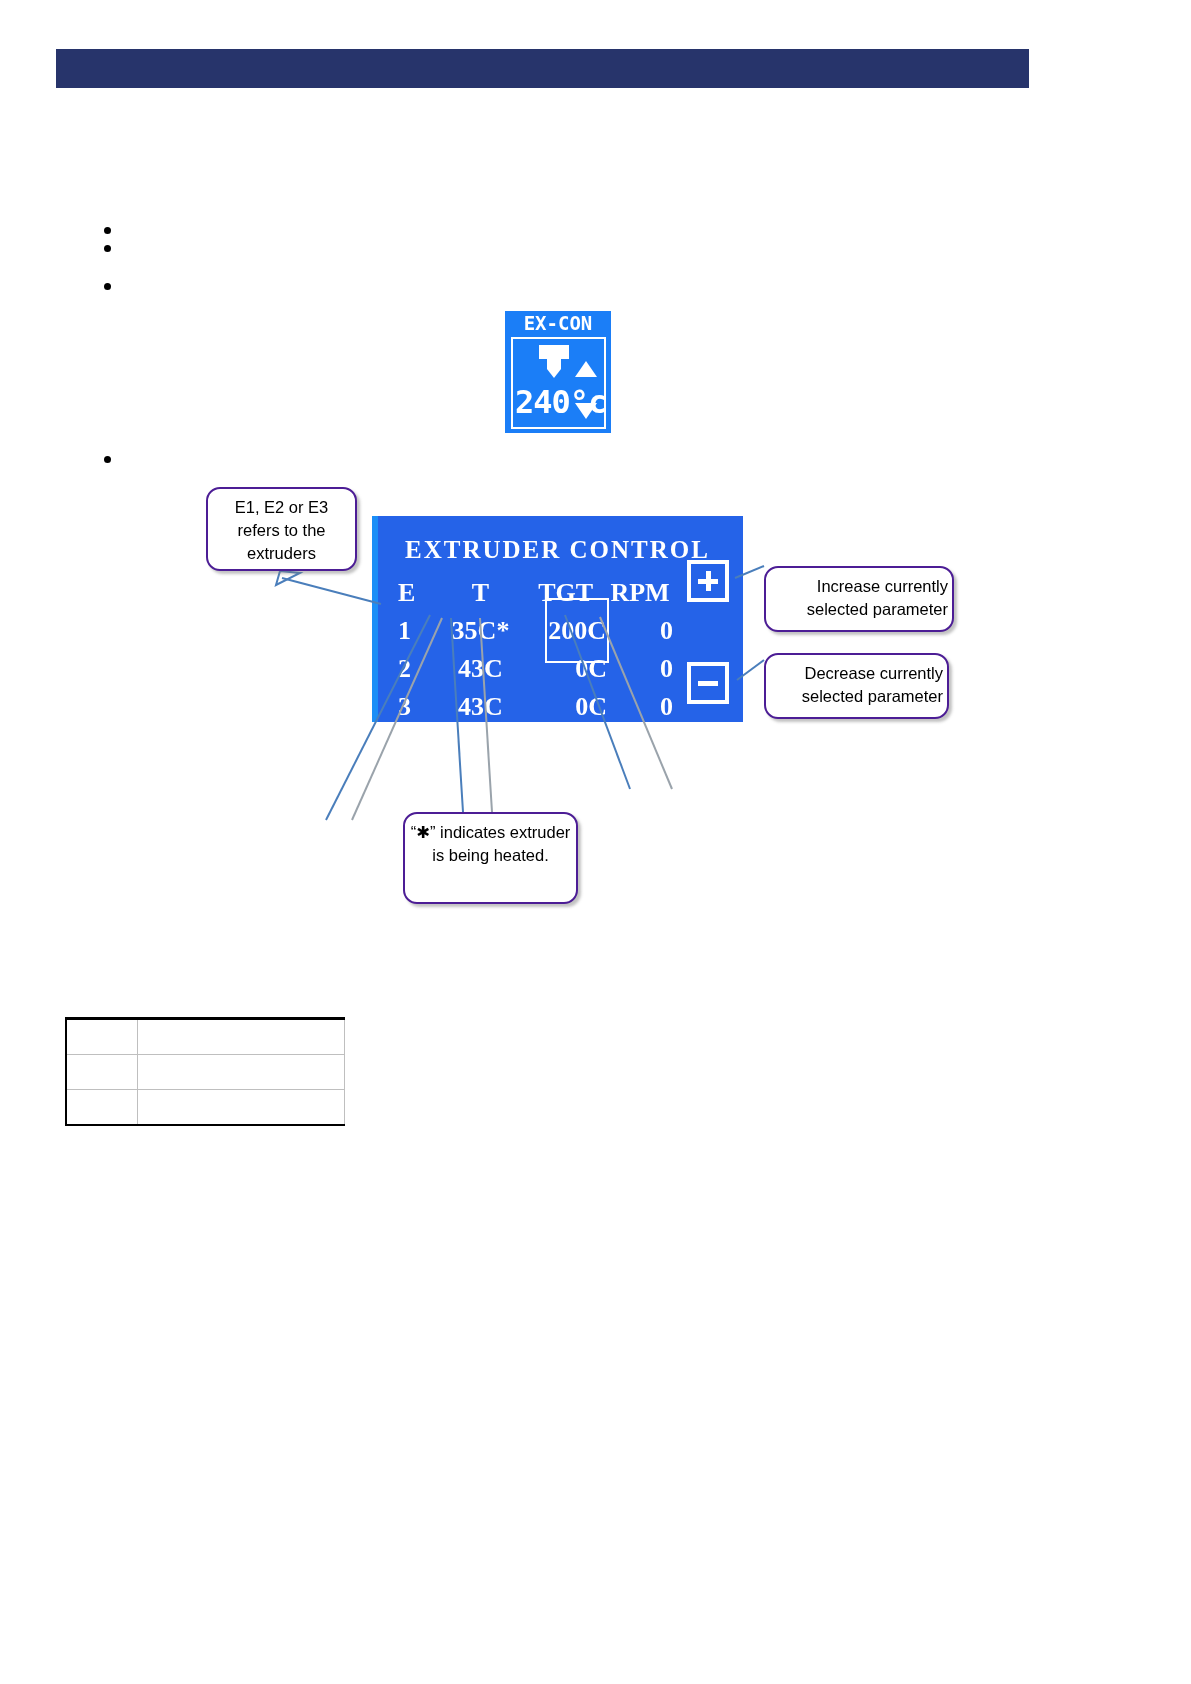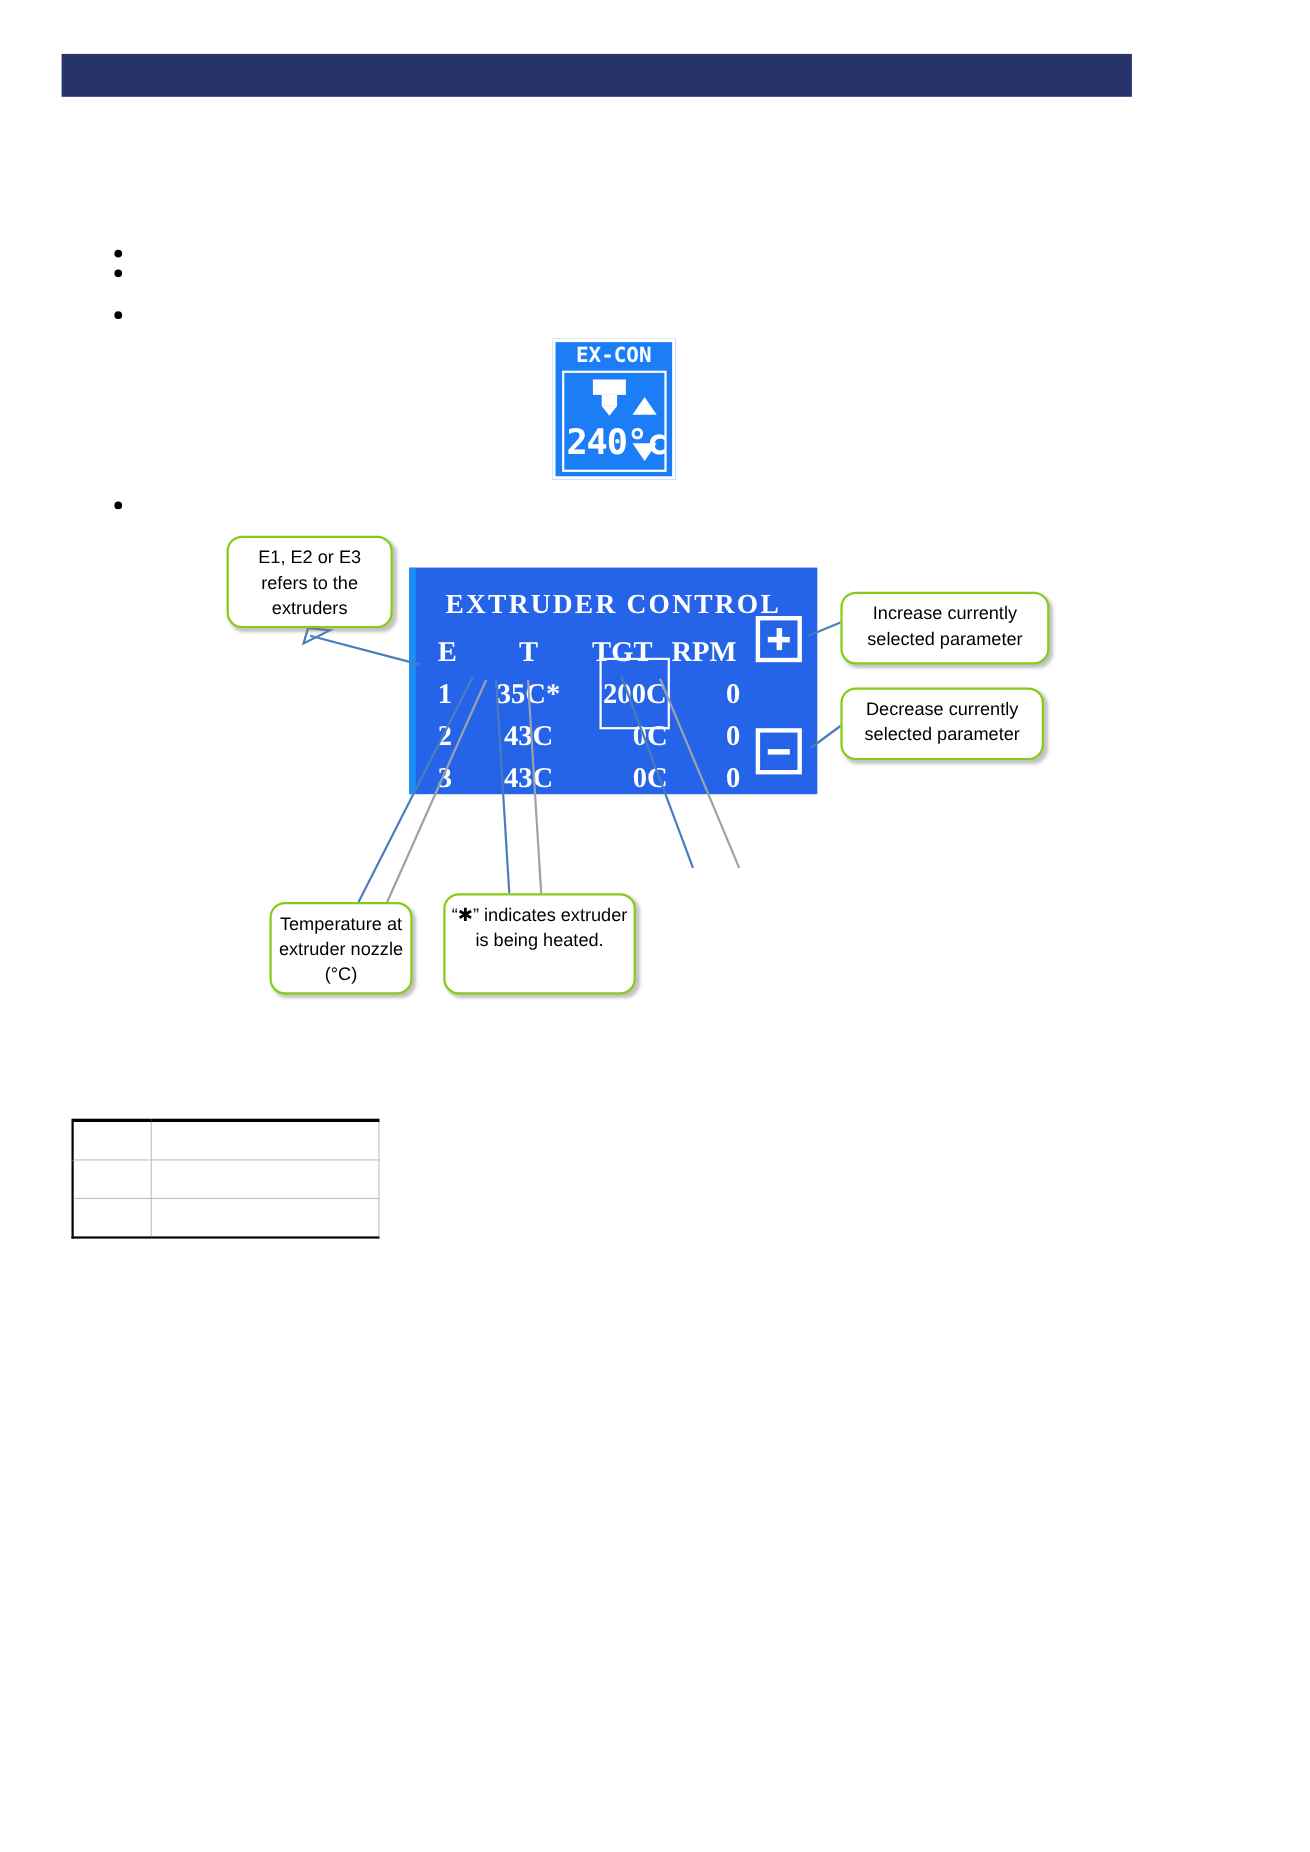--- a/index.html
+++ b/index.html
@@ -123,32 +123,32 @@
   .plusbtn:before{content:"";position:absolute;left:50%;top:7px;
     width:5px;height:20px;margin-left:-2.5px;background:#ffffff;}
   .plusbtn:after{content:"";position:absolute;top:50%;left:7px;
     width:20px;height:5px;margin-top:-2.5px;background:#ffffff;}
   .minusbtn:after{content:"";position:absolute;top:50%;left:7px;
     width:20px;height:5px;margin-top:-2.5px;background:#ffffff;}
 
   
   .callout{
     position:absolute;
-    border:2px solid #84cc16;
+    border:2px solid #4c1d95;
     border-radius:14px;
     background:#ffffff;
     box-shadow:3px 3px 3px rgba(120,120,120,0.45);
     font-size:16.5px;
     line-height:23px;
     color:#000000;
     box-sizing:border-box;
     padding:7px 4px;
   }
   .callout.c-center{text-align:center;}
-  .callout.c-left{text-align:center;}
+  .callout.c-left{text-align:right;margin-top:28px;}
 
   .co-e123{left:206px;top:487px;width:151px;height:84px;}
   .co-inc{left:764px;top:538px;width:190px;height:66px;}
   .co-dec{left:764px;top:625px;width:185px;height:66px;}
   .co-temp{left:245px;top:820px;width:130px;height:84px;}
   .co-star{left:403px;top:812px;width:175px;height:92px;}
   .co-tgt{left:590px;top:789px;width:130px;height:162px;}
 
   
   .tbl{
@@ -244,21 +244,20 @@
     <line x1="630" y1="789" x2="565" y2="615" stroke="#4a7ebb" stroke-width="2"></line>
     <line x1="672" y1="789" x2="600" y2="617" stroke="#9aa3ab" stroke-width="2"></line>
   </svg>
 
   <div class="callout c-center co-e123">E1, E2 or E3 refers to the extruders</div>
 
   <div class="callout c-left co-inc">Increase currently selected parameter</div>
 
   <div class="callout c-left co-dec">Decrease currently selected parameter</div>
 
-  <div class="callout c-center co-temp">Temperature at extruder nozzle (°C)</div>
 
   <div class="callout c-center co-star">“✱” indicates extruder is being heated.</div>
 
 
   <table class="tbl">
     <tbody>
         <tr>
       <td></td>
       <td></td>
     </tr>

